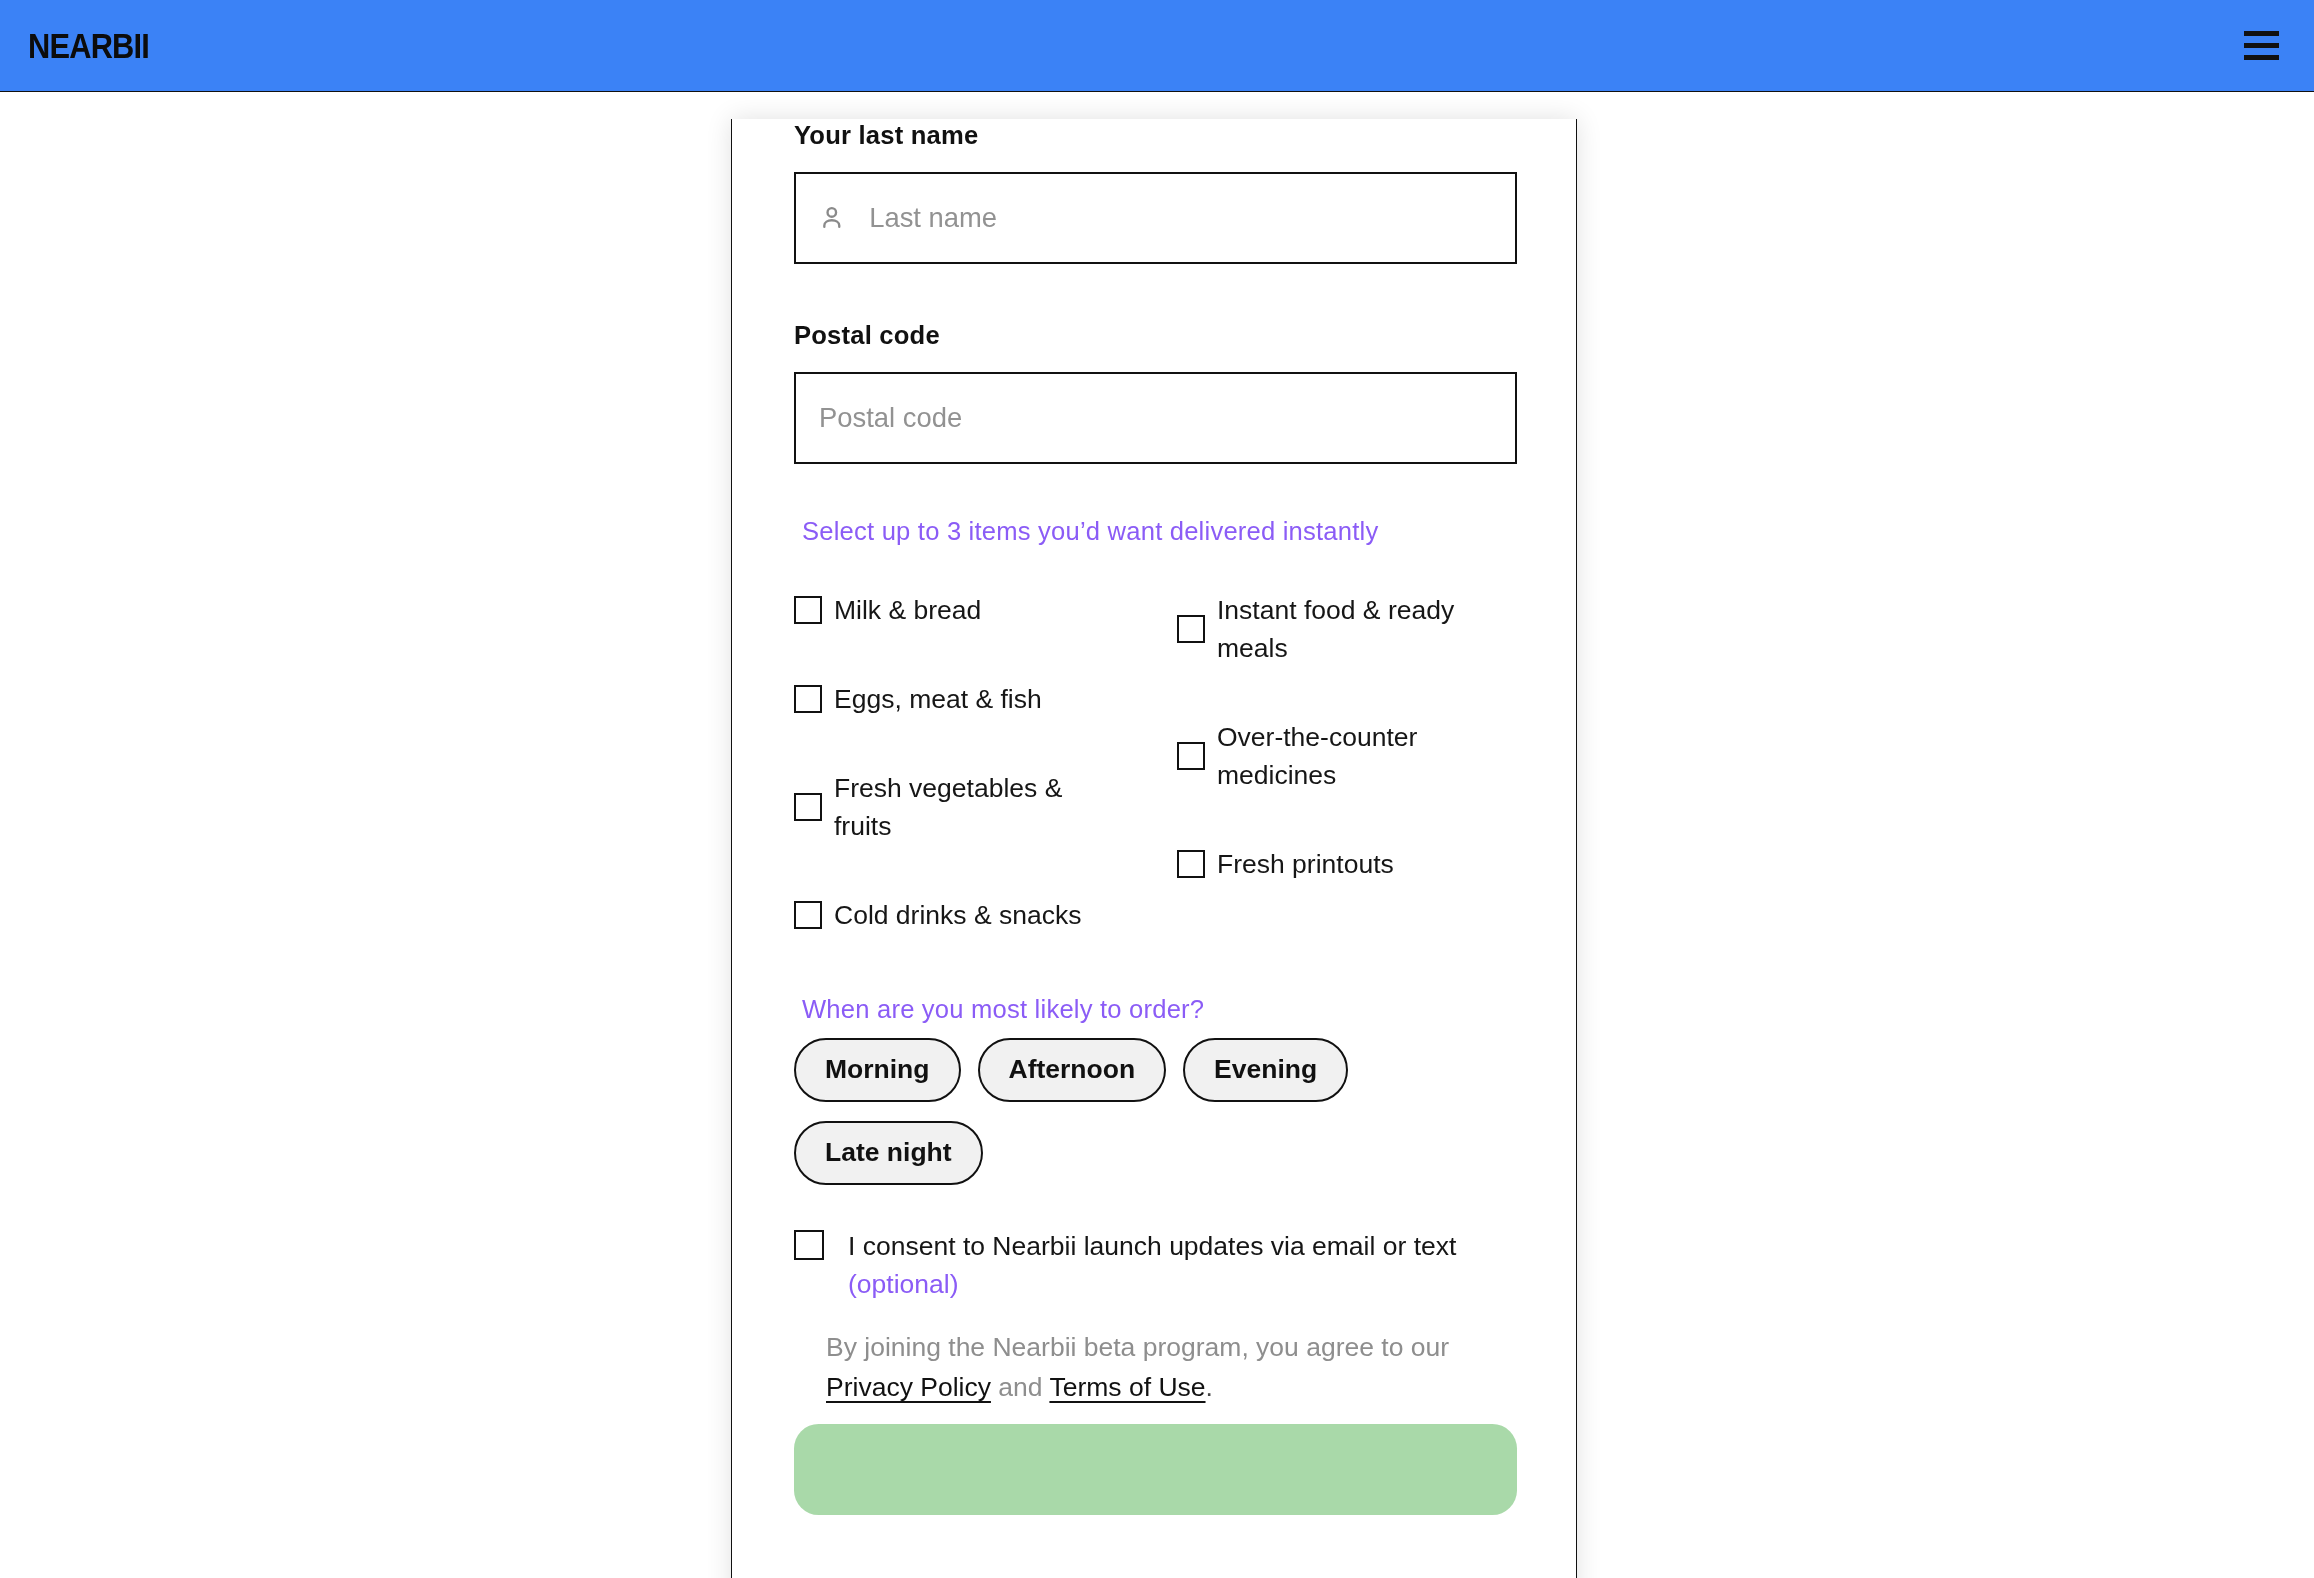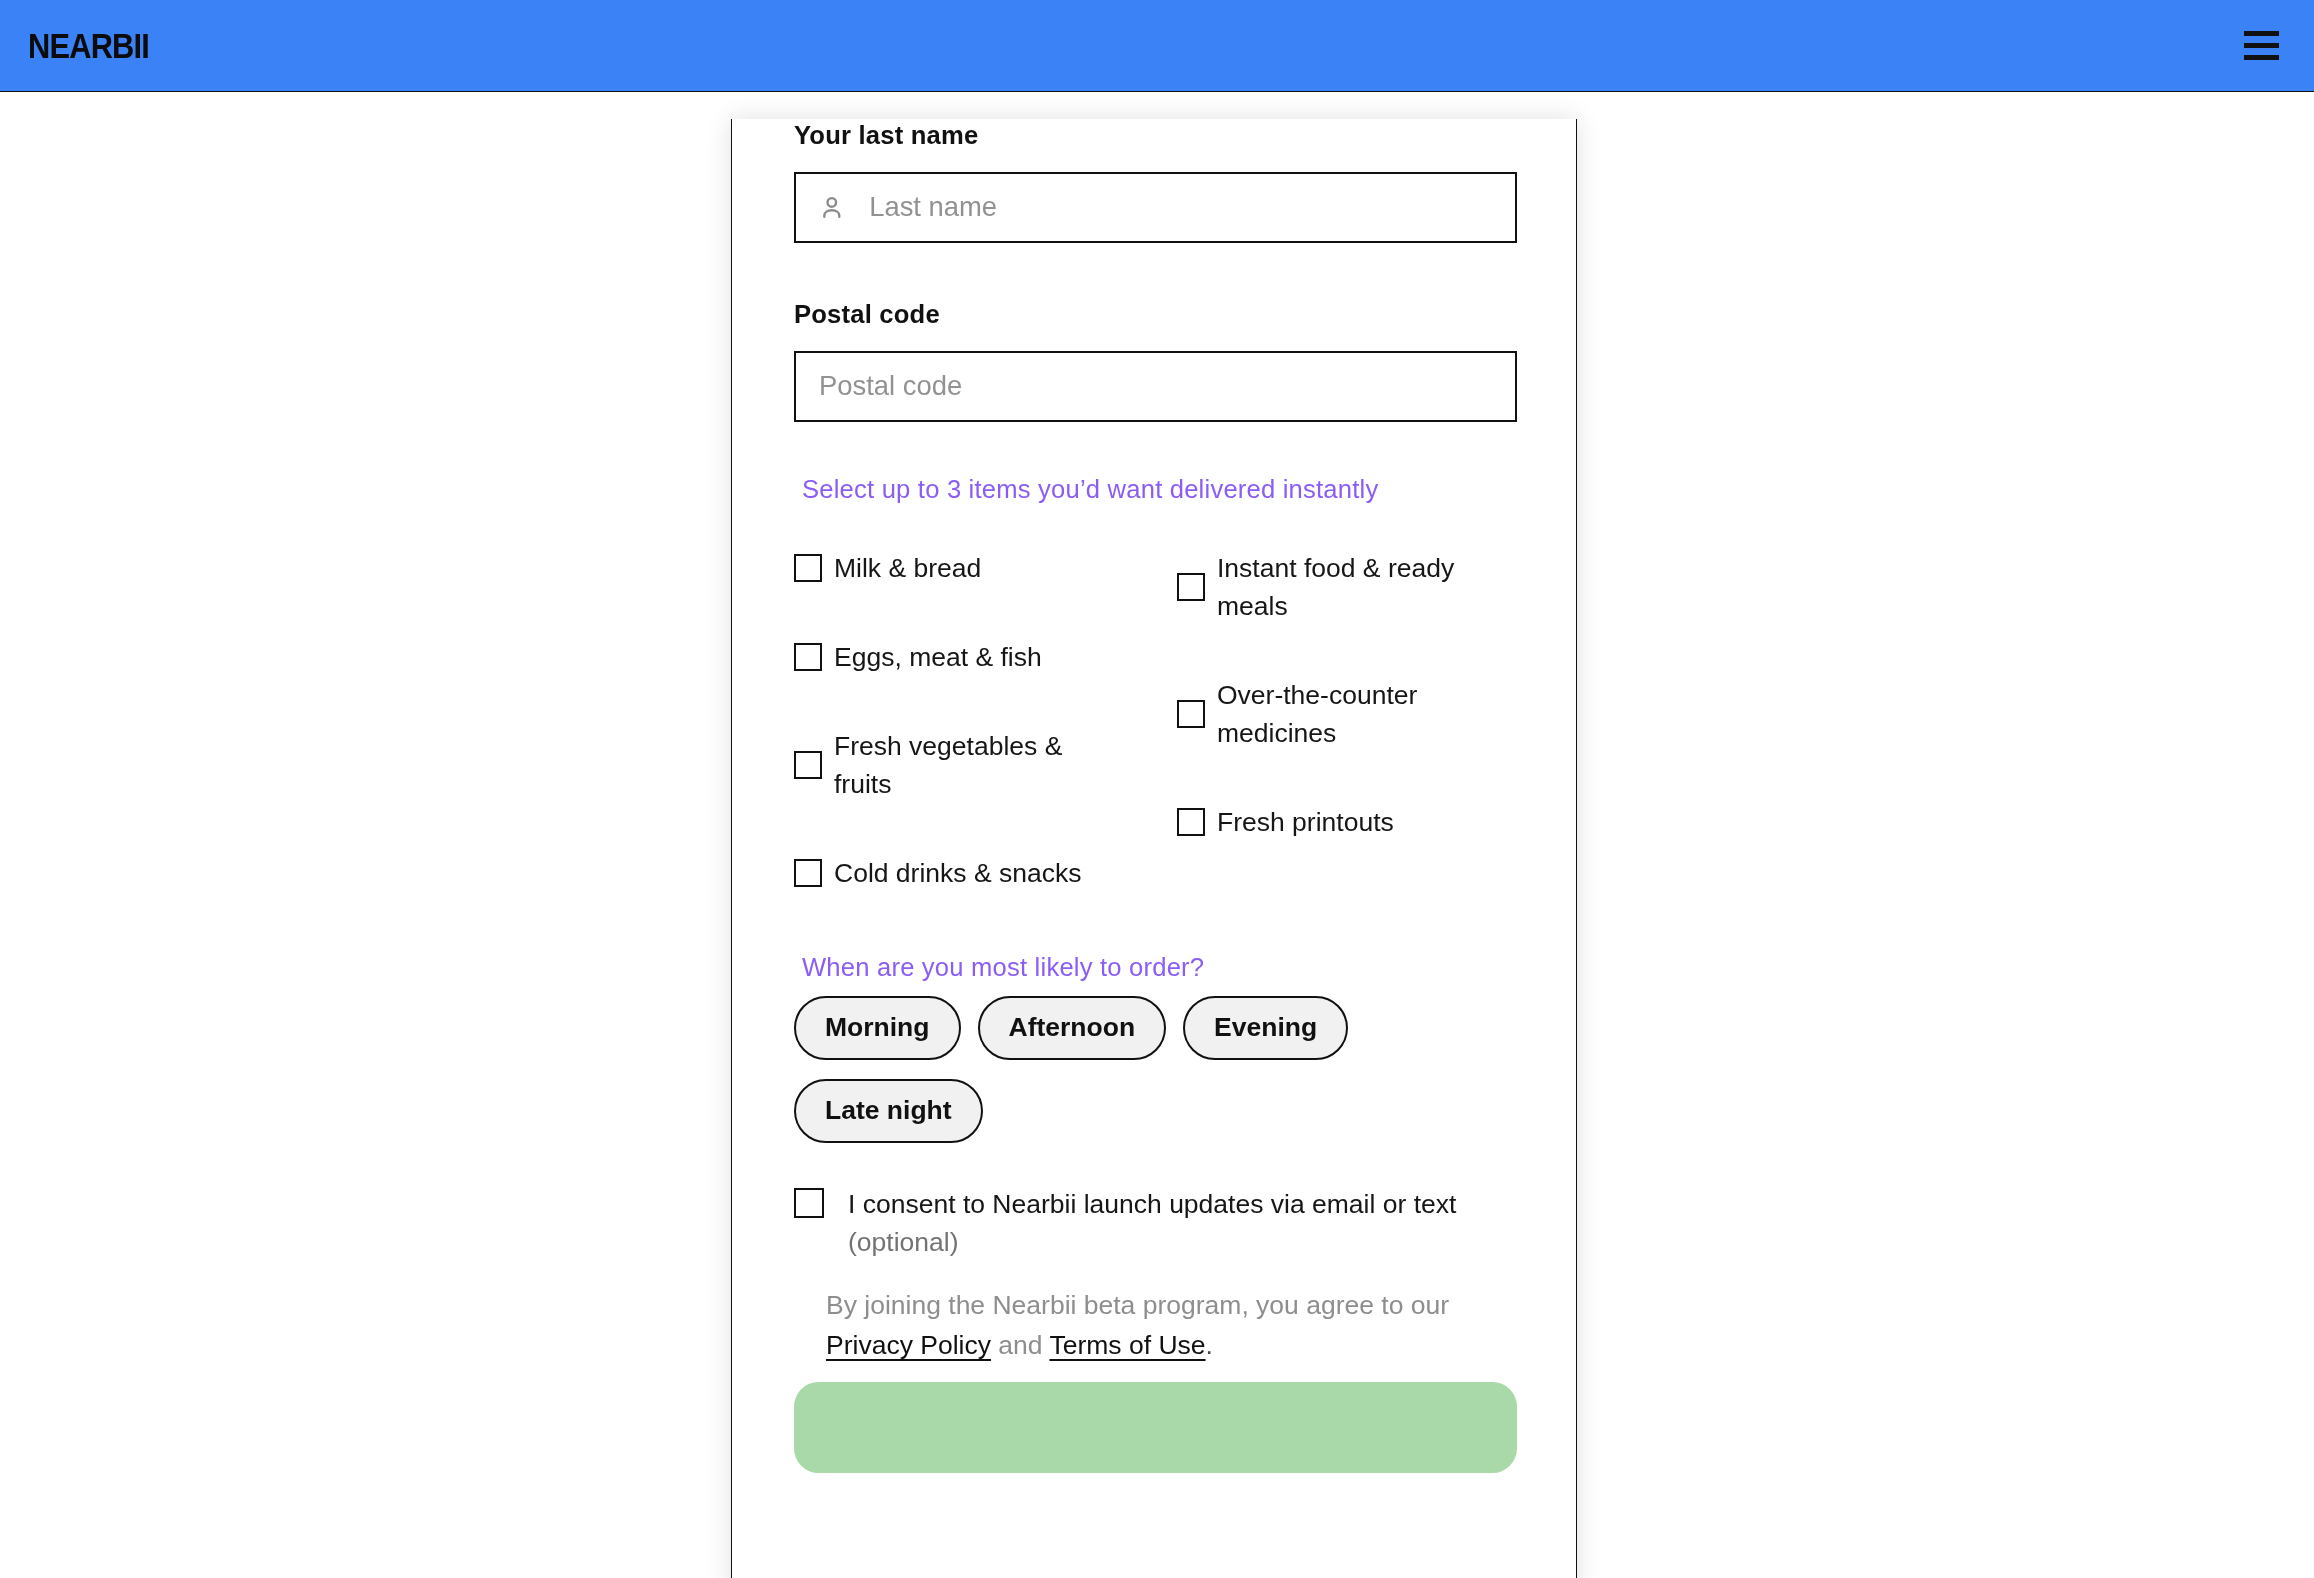--- a/index.html
+++ b/index.html
@@ -53,21 +53,21 @@
     font-size: 25.6px;
     font-weight: 700;
     line-height: 32px;
     color: #111;
     margin-bottom: 21px;
     letter-spacing: 0.2px;
   }
   .ibox {
     display: flex;
     align-items: center;
-    height: 71px;
+    height: 92px;
     border: 2.8px solid #111;
     background: #fff;
     padding: 0 5px 0 23px;
   }
   .ibox .icn { flex: 0 0 auto; margin-right: 24.6px; display: flex; align-items: center; }
   .ibox input {
     flex: 1 1 auto;
     border: 0; outline: none;
     font-family: "Liberation Sans", sans-serif;
     font-size: 27.4px;
@@ -134,21 +134,21 @@
   .consent input {
     appearance: none; -webkit-appearance: none;
     width: 30px; height: 30px;
     border: 2.8px solid #111;
     background: #fff;
     flex: 0 0 auto;
     margin-top: 3.8px;
     cursor: pointer;
   }
   .consent .ctext { font-size: 26.5px; line-height: 38px; color: #161616; max-width: 672px; }
-  .consent .opt { color: #737373; }
+  .consent .opt { color: #8b5cf6; }
 
   
   .legal {
     margin-top: 24.6px;
     font-size: 26.5px;
     line-height: 40px;
     color: #8e8e8e;
     max-width: 700px;
     margin-left: 32px;
   }

